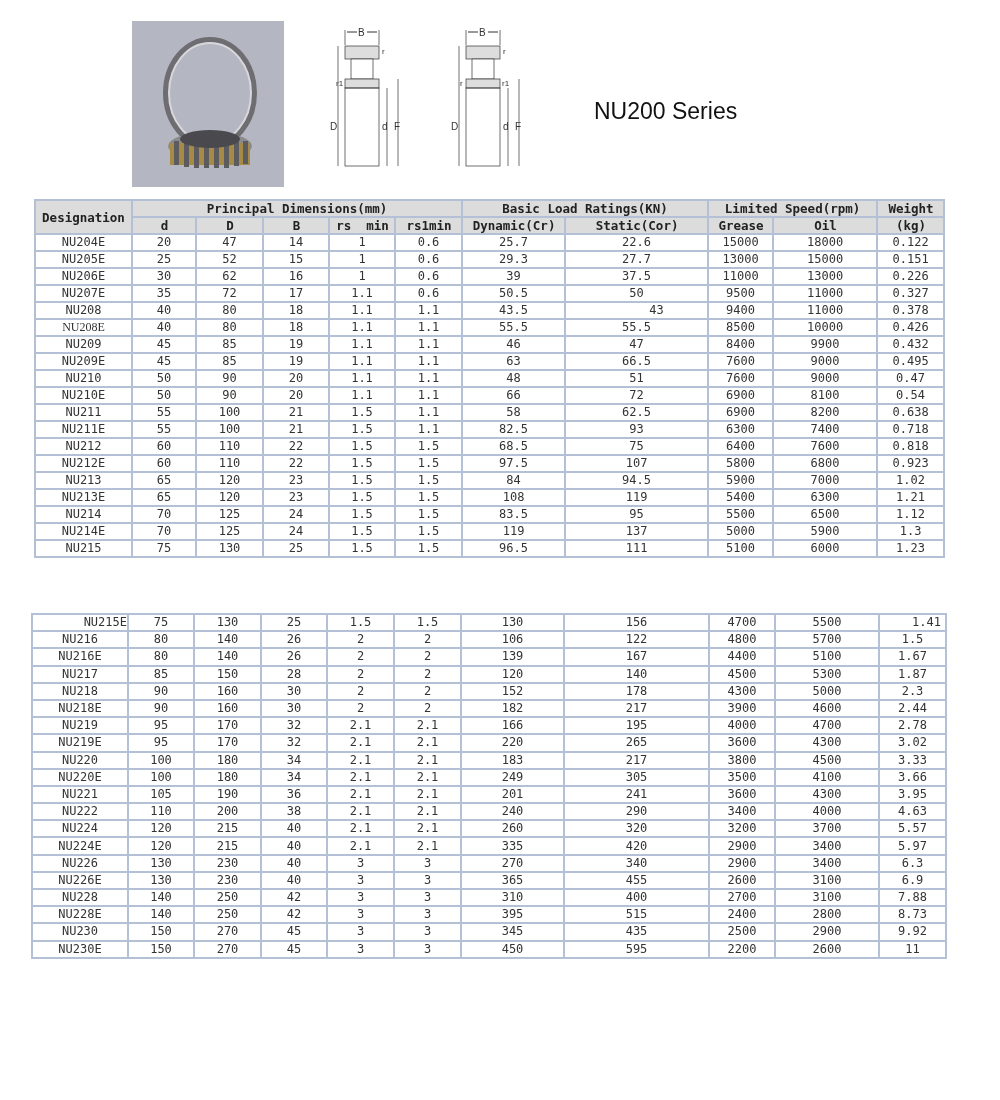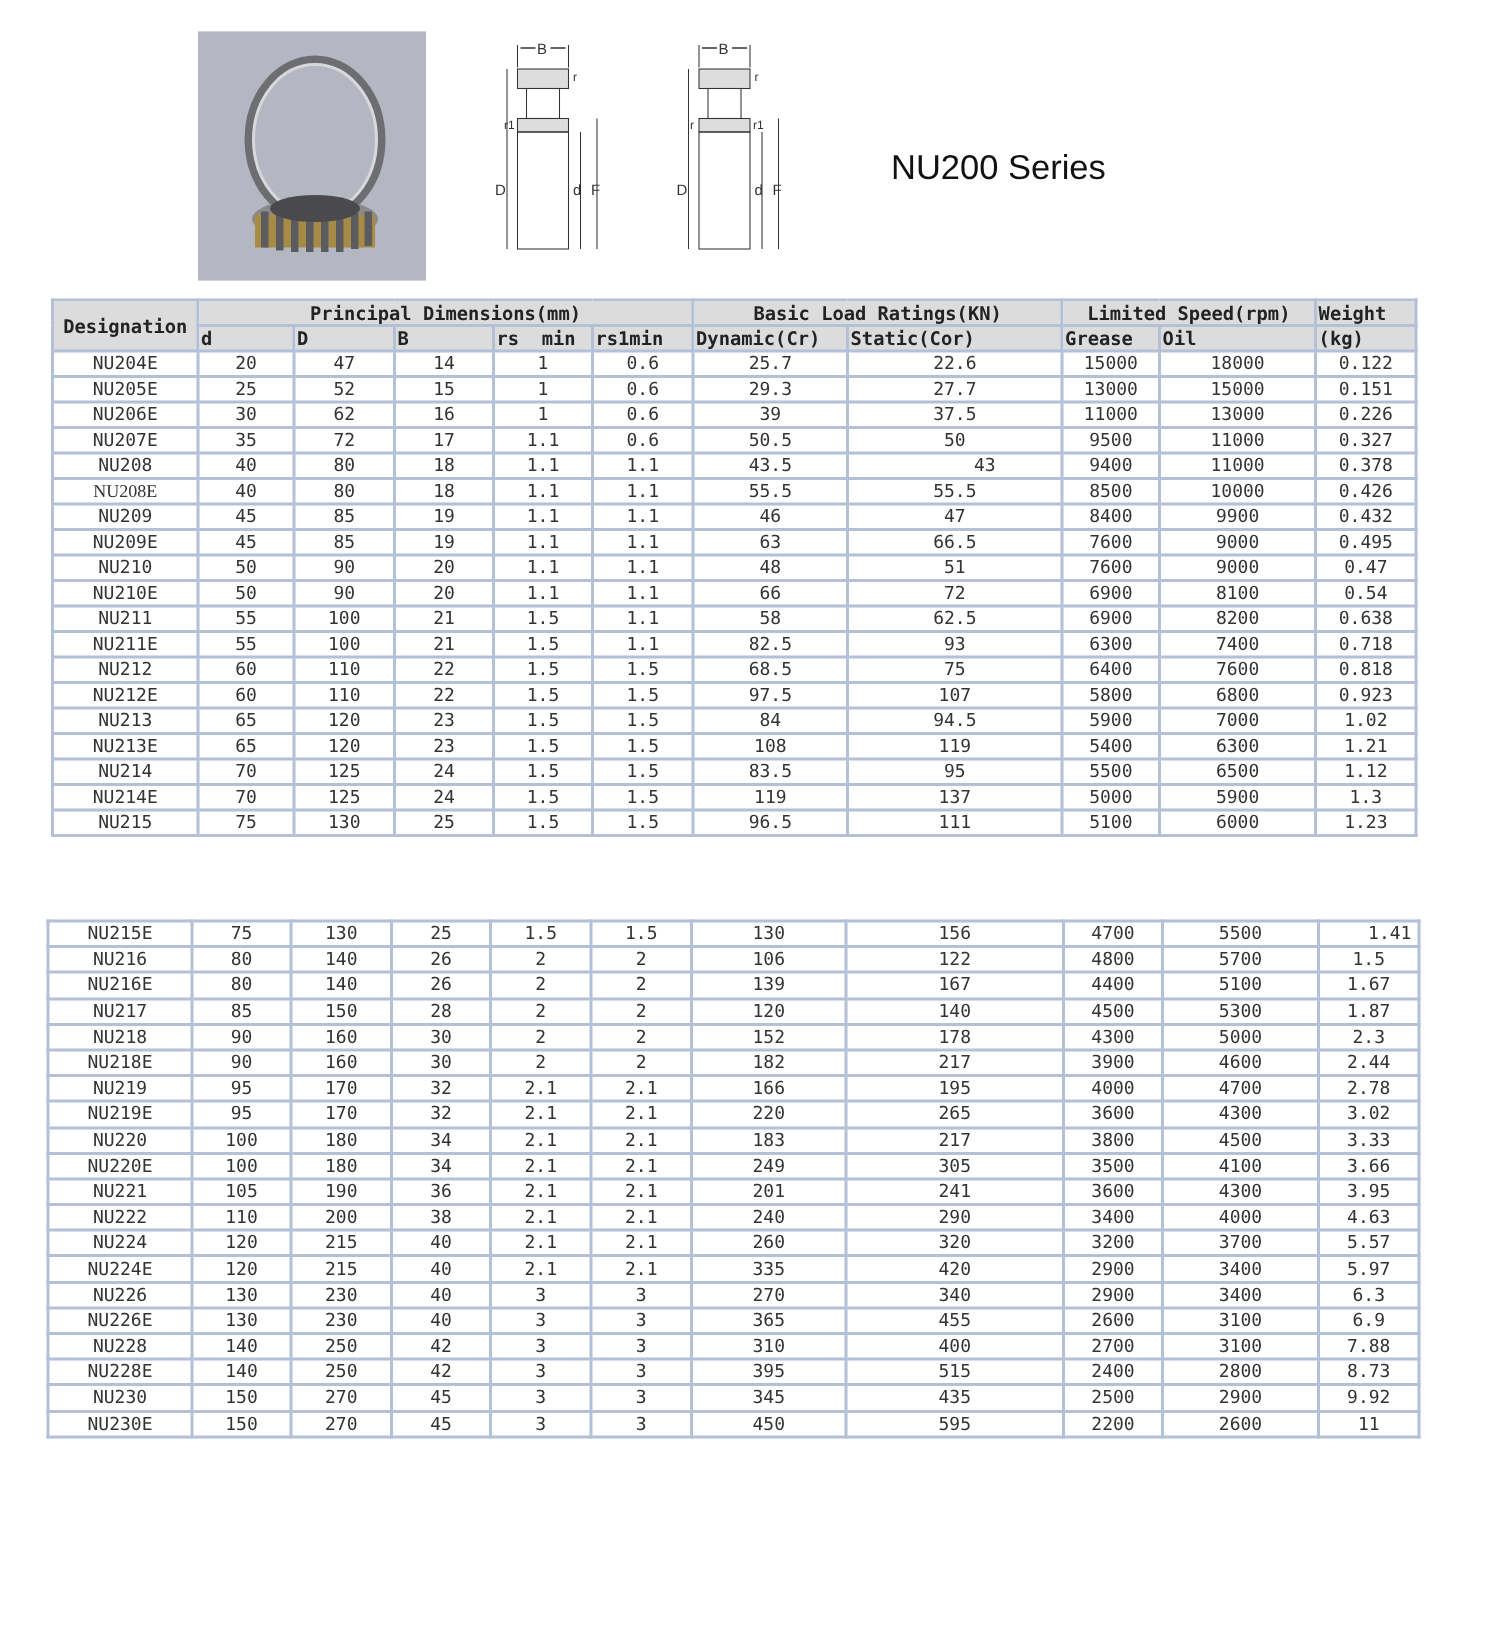--- a/index.html
+++ b/index.html
@@ -10,21 +10,21 @@
   .photo svg { width: 100%; height: 100%; display: block; }
   .diagram { position: absolute; top: 20px; width: 100px; height: 150px; }
   .diagram svg { width: 100%; height: 100%; display: block; }
   .series-title { position: absolute; left: 594px; top: 98px; font-family: "Liberation Sans", sans-serif;
                   font-size: 23px; color: #111; white-space: nowrap; }
   table.spec { position: absolute; border-collapse: collapse; table-layout: fixed;
                font-family: "DejaVu Sans Mono", "Liberation Mono", monospace; font-size: 12px; }
   table.spec td, table.spec th { border: 2px solid #b3c0d6; padding: 0; height: 15px; line-height: 15px;
                                  text-align: center; white-space: nowrap; overflow: hidden; }
   table.spec th { background: #dcdcdc; font-weight: bold; color: #222; font-size: 12.5px; }
-  table.spec th.left { text-align: left; padding-left: 1px; }
+  table.spec th.left { text-align: center; padding-left: 1px; }
   table.spec td { background: #ffffff; color: #333; }
   #t1 { left: 34px; top: 199px; width: 909px; }
   #t2 { left: 31px; top: 613px; width: 914px; }
 </style>
 </head>
 <body>
 
 <div class="photo">
   <svg viewBox="0 0 152 166">
     <rect width="152" height="166" fill="#b4b6c2"></rect>
@@ -388,21 +388,21 @@
     <col style="width:67px">
       <col style="width:67px">
       <col style="width:103px">
       <col style="width:145px">
     <col style="width:66px">
       <col style="width:104px">
       <col style="width:67px">
   </colgroup>
   <tbody id="tbody2">
       <tr>
-        <td style="height: 15.2px;">NU215E</td>
+        <td style="height: 15.2px; text-align: right;">NU215E</td>
         <td style="height: 15.2px;">75</td>
         <td style="height: 15.2px;">130</td>
         <td style="height: 15.2px;">25</td>
         <td style="height: 15.2px;">1.5</td>
         <td style="height: 15.2px;">1.5</td>
         <td style="height: 15.2px;">130</td>
         <td style="height: 15.2px;">156</td>
         <td style="height: 15.2px;">4700</td>
         <td style="height: 15.2px;">5500</td>
         <td style="height: 15.2px; padding-left: 28px;">1.41</td>

